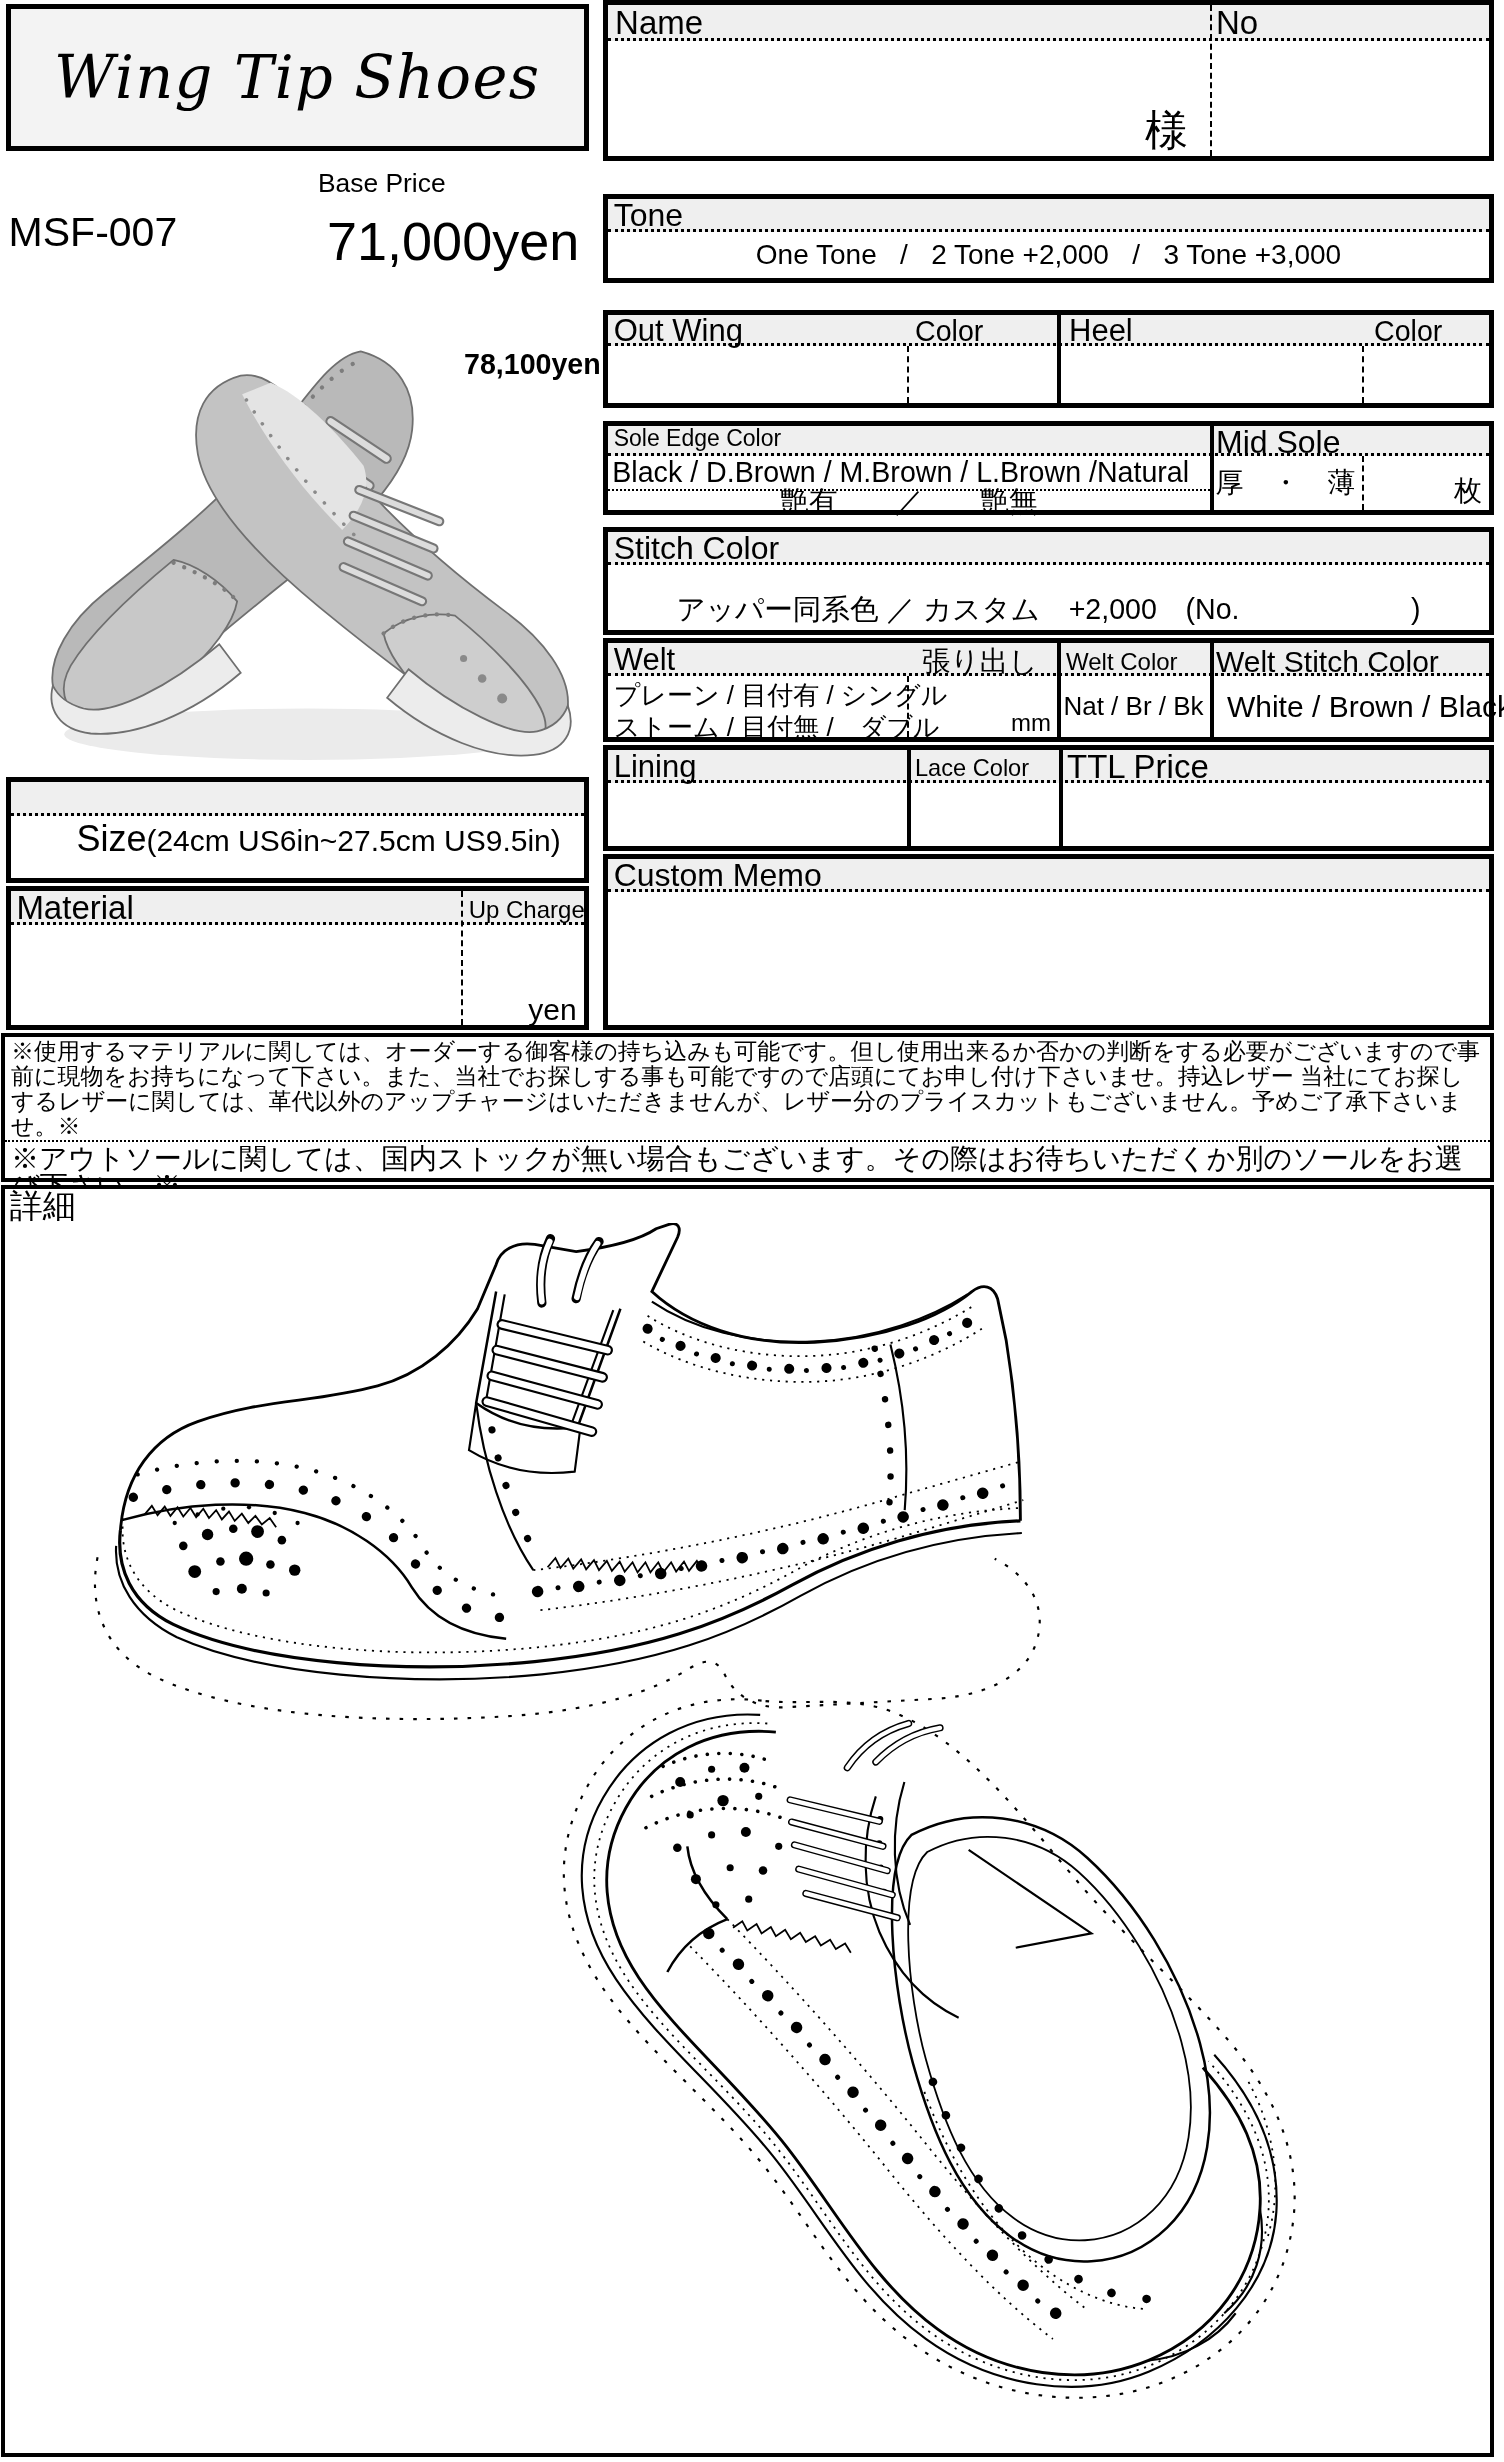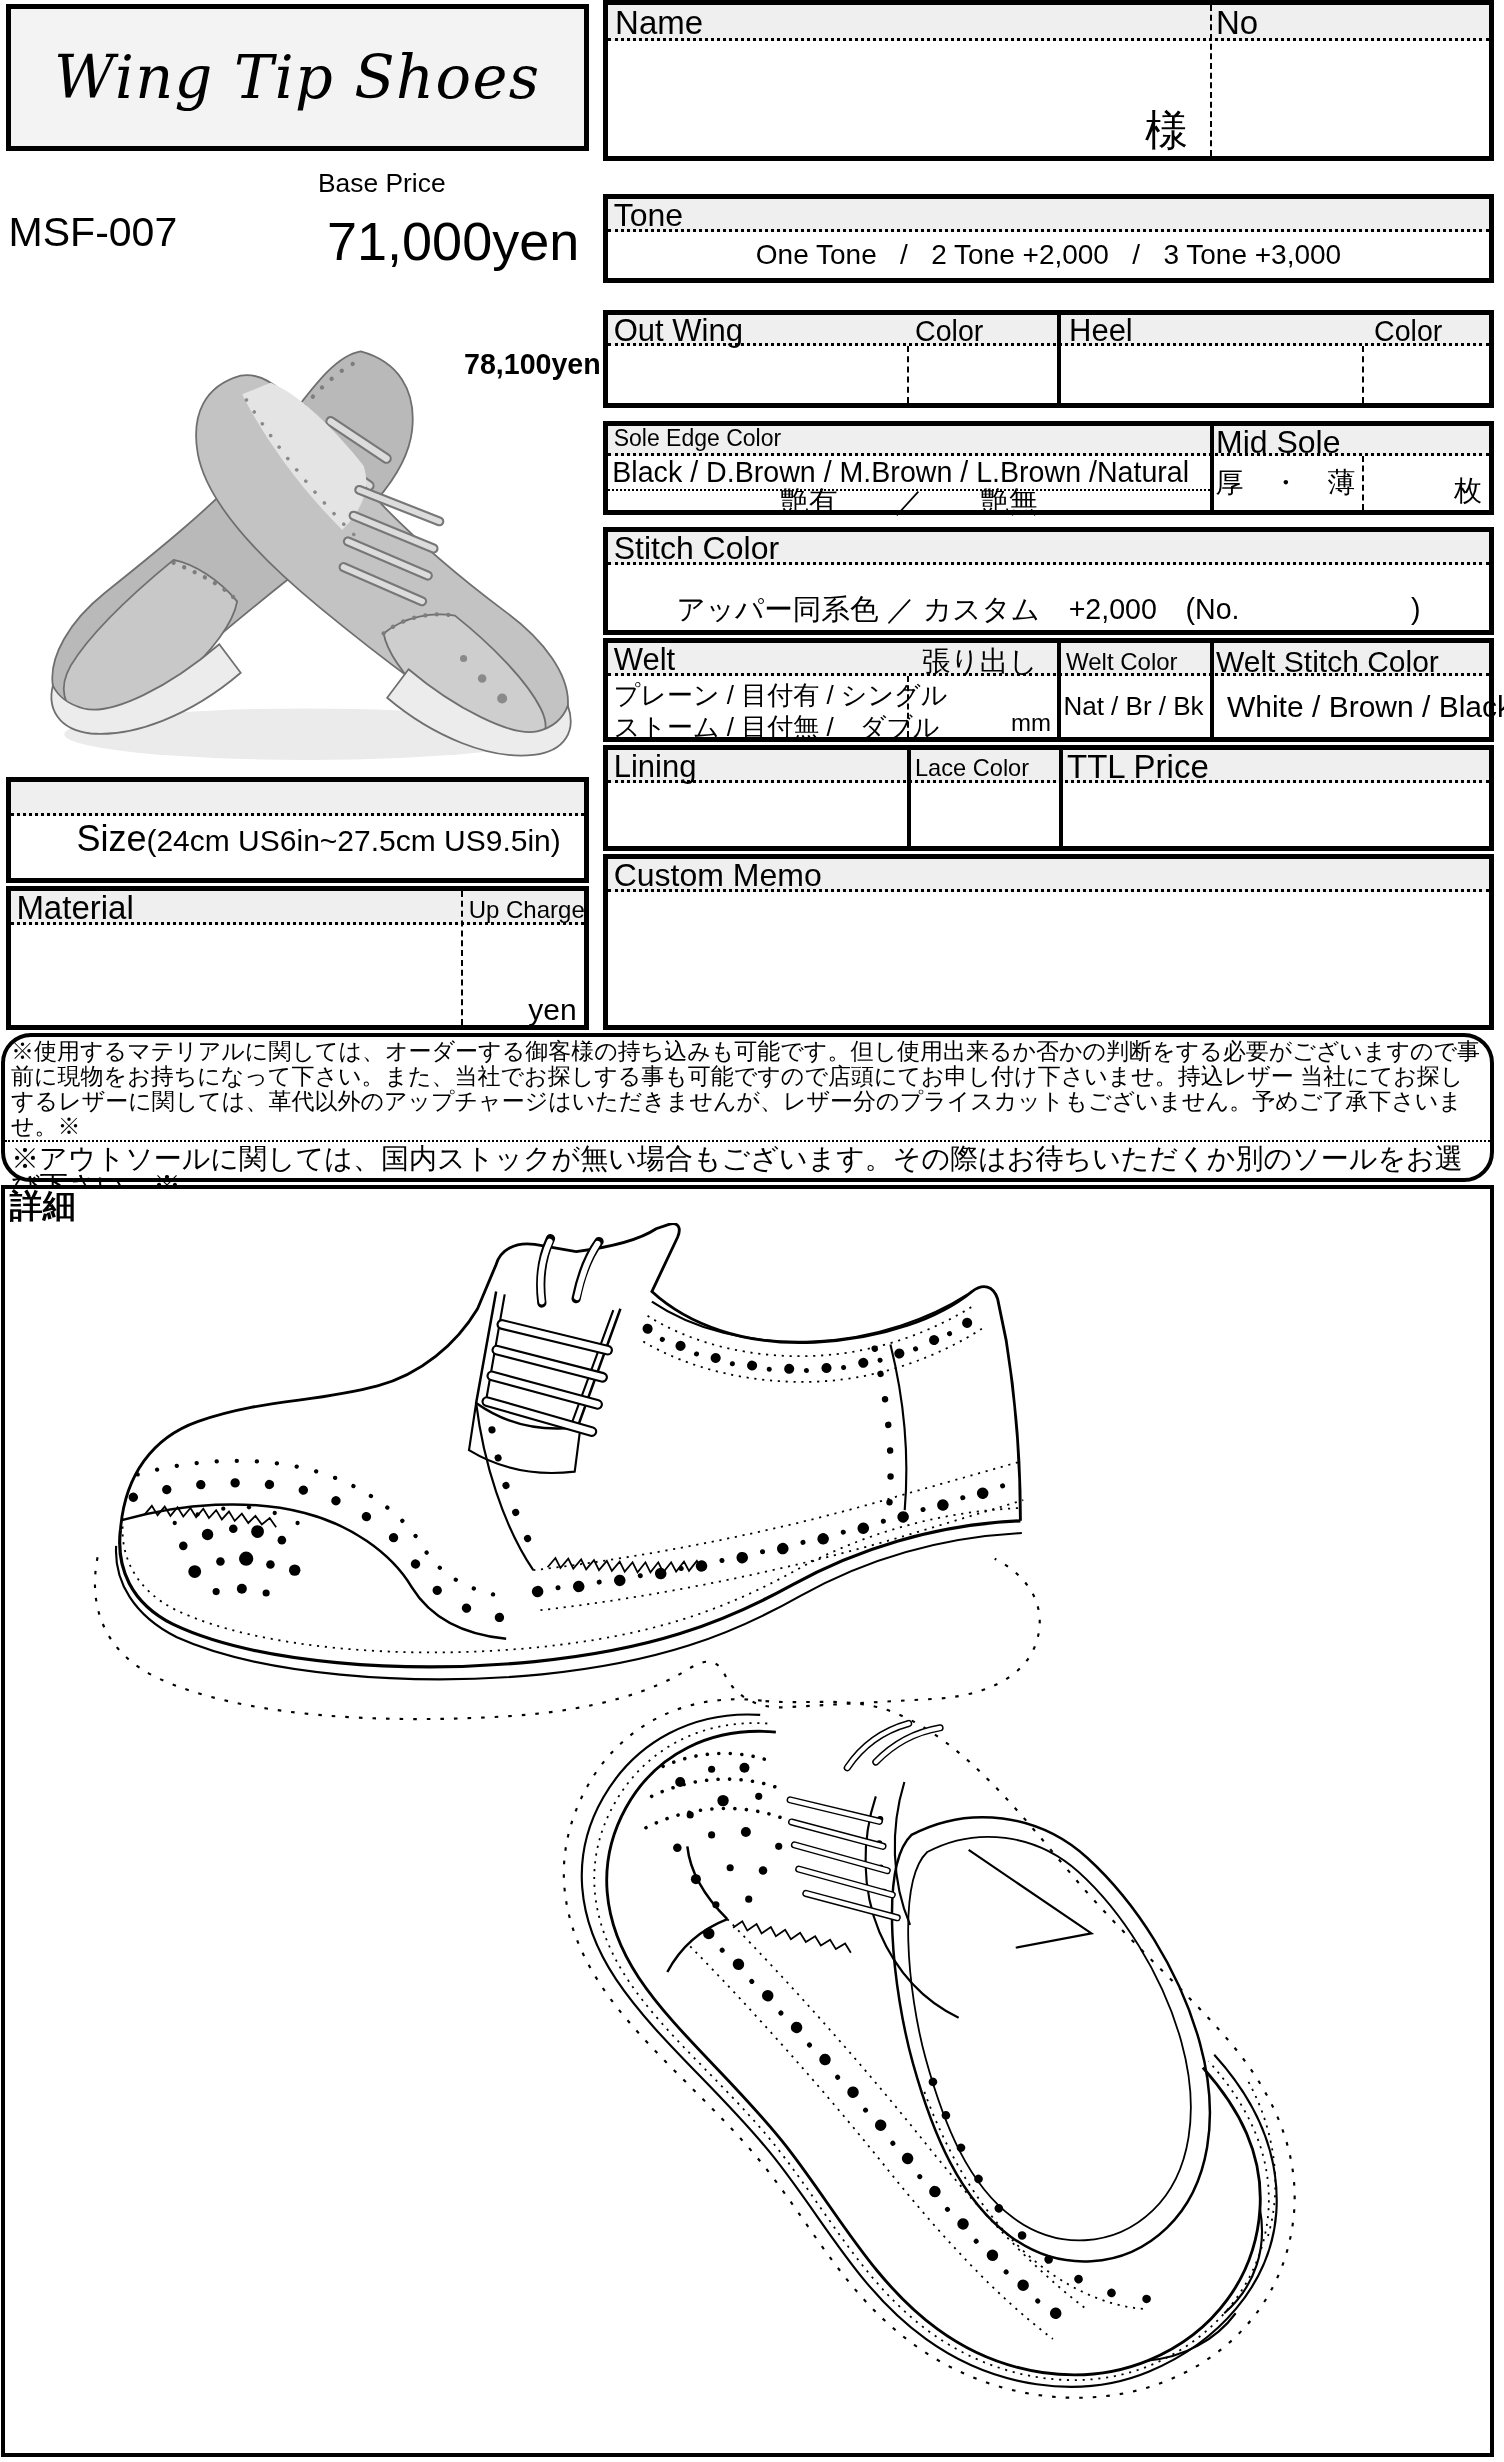--- a/index.html
+++ b/index.html
@@ -173,33 +173,33 @@
   <div class="box" style="left:5.7px;top:886px;width:583px;height:144px;">
     <div class="hdr" style="height:34px;"></div>
     <div class="lbl" style="left:5.7px;top:0px;font-size:33px;">Material</div>
     <div class="lbl" style="left:458px;top:5.7px;font-size:24px;">Up Charge</div>
     <div class="vdash" style="left:450px;top:0;"></div>
     <div class="cellfill" style="left:0;top:34px;width:450px;bottom:0;"></div>
     <div class="cellfill" style="left:453px;top:34px;right:0;bottom:28.6px;"></div>
     <div class="lbl" style="right:7.1px;bottom:0px;font-size:30px;">yen</div>
   </div>
 
-  <div class="thinbox" style="left:1.4px;top:1033px;width:1493px;height:149px;border-radius:30px;">
+  <div class="thinbox" style="left:1.4px;top:1033px;width:1493px;height:149px;">
     <div style="padding:2.1px 5.7px 0 5.7px;font-size:23px;line-height:25px;">
       <div>※使用するマテリアルに関しては、オーダーする御客様の持ち込みも可能です。但し使用出来るか否かの判断をする必要がございますので事</div>
       <div>前に現物をお持ちになって下さい。また、当社でお探しする事も可能ですので店頭にてお申し付け下さいませ。持込レザー 当社にてお探し</div>
       <div>するレザーに関しては、革代以外のアップチャージはいただきませんが、レザー分のプライスカットもございません。予めご了承下さいま</div>
       <div>せ。※</div>
     </div>
     <div style="border-top:2.9px dotted #000;margin-top:1.4px;"></div>
     <div style="padding:2.9px 5.7px;font-size:28px;line-height:27px;">※アウトソールに関しては、国内ストックが無い場合もございます。その際はお待ちいただくか別のソールをお選び下さい。※</div>
   </div>
 
   <div class="thinbox" style="left:1.4px;top:1185px;width:1493px;height:1272px;">
-    <div class="lbl" style="left:4.3px;top:0px;font-size:33px;font-weight:bold;">詳細</div>
+    <div class="lbl" style="left:4.3px;top:0px;font-size:33px;font-weight:normal;">詳細</div>
 
     <svg class="abs" style="left:71px;top:34px;" width="1036" height="500" viewBox="0 0 1450 700">
       <g fill="none" stroke="#000">
         <path stroke-width="3" stroke-dasharray="5 14" d="M30,468 C16,540 42,602 112,636 C230,692 430,702 612,690 C732,681 806,656 858,624 C884,608 898,612 908,632 C922,662 952,680 992,678 L1205,666 C1292,660 1347,622 1349,560 C1350,520 1322,488 1286,470"></path>
         <path stroke-width="4.5" d="M62,430 C56,482 76,532 136,562 C252,617 462,632 642,614 C802,598 902,562 1002,507 C1092,457 1202,422 1322,417"></path>
         <path stroke-width="3" d="M56,452 C53,502 81,550 141,580 C256,632 466,650 652,632 C817,615 917,577 1014,522 C1100,474 1206,440 1324,434"></path>
         <path stroke-width="2.5" stroke-dasharray="3 8" d="M66,414 C60,462 80,512 140,542 C256,597 466,612 646,594 C806,578 906,542 1006,487 C1096,437 1204,404 1322,399"></path>
         <path stroke-width="4" d="M62,430 C68,352 108,300 170,278 C262,246 332,252 422,228 C482,212 532,170 562,120 L588,58 C594,38 614,26 642,30 L700,40 C762,32 794,20 812,8 L830,2 C842,-2 848,6 842,20 L806,96 C856,142 936,172 1034,167 C1132,162 1210,132 1254,96 C1270,84 1284,88 1290,106 L1302,164 C1312,226 1322,310 1322,417"></path>
         <path stroke-width="3" d="M806,110 C862,148 942,170 1032,166 C1122,162 1198,132 1248,100"></path>
         <path stroke-width="2.5" stroke-dasharray="3 8" d="M800,130 C860,168 944,190 1034,186 C1124,182 1202,150 1256,116"></path>

